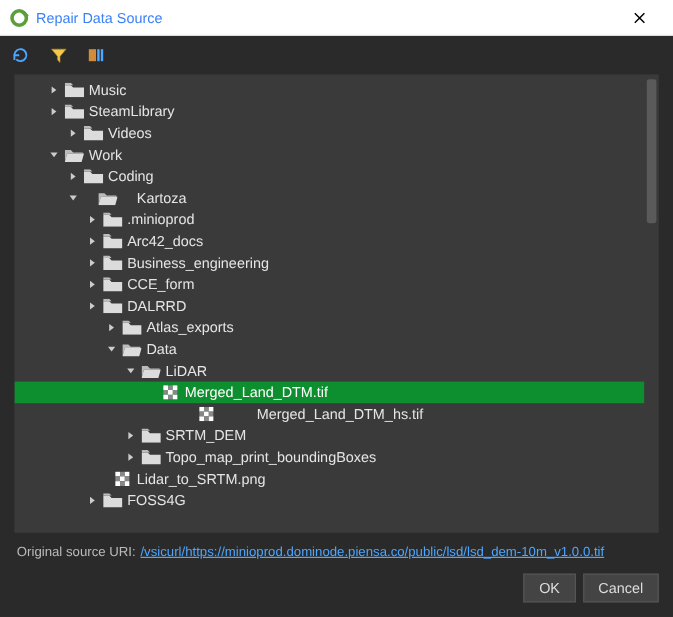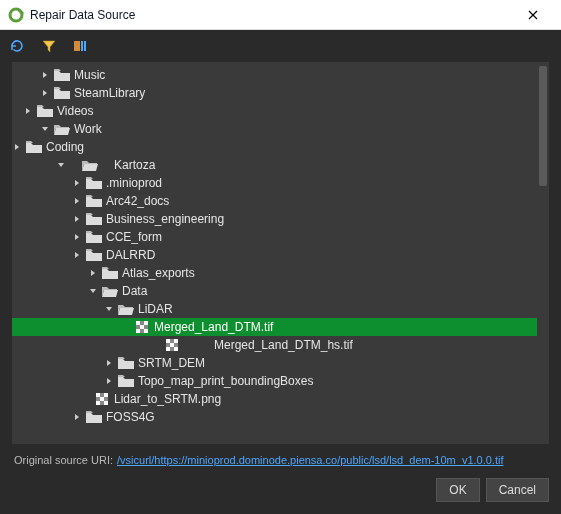--- a/index.html
+++ b/index.html
@@ -1,20 +1,20 @@
 <!DOCTYPE html>
 <html><head>
 <meta charset="utf-8">
 <style>
 * { margin: 0; padding: 0; box-sizing: border-box; font-family: "Segoe UI", Tahoma, sans-serif; }
 body { background: #2a2a2a; width: 561px; height: 514px; overflow: hidden; display: flex; flex-direction: column; }
 
 .titlebar { background: #fff; height: 30px; display: flex; align-items: center; padding: 0 8px; border-bottom: 1px solid #ddd; }
 .titlebar .app-icon { width: 16px; height: 16px; margin-right: 6px; }
-.titlebar .title { font-size: 12px; color: #0f172a; flex: 1; }
+.titlebar .title { font-size: 12px; color: #3b82f6; flex: 1; }
 .titlebar .close { width: 40px; height: 30px; display: flex; align-items: center; justify-content: center; cursor: pointer; font-size: 14px; color: #000; }
 
 .toolbar { background: #2a2a2a; height: 32px; display: flex; align-items: center; padding: 0 8px; gap: 14px; }
 .tool-btn { width: 18px; height: 18px; display: flex; align-items: center; justify-content: center; cursor: pointer; }
 
 .tree-wrap { flex: 1; background: #3a3a3a; margin: 0 12px; position: relative; overflow: hidden; }
 .tree { position: absolute; inset: 0; right: 12px; overflow-y: auto; padding: 4px 0; }
 .tree::-webkit-scrollbar { width: 0; }
 .scrollbar { position: absolute; right: 2px; top: 4px; bottom: 4px; width: 8px; }
 .scrollbar .thumb { position: absolute; top: 0; width: 8px; height: 120px; background: #5a5a5a; border-radius: 2px; }
@@ -97,21 +97,21 @@
           </svg>
         </span>
         <span class="fi">
           <svg class="folder-svg" viewBox="0 0 16 12">
             <path d="M0 2 L5 2 L7 4 L16 4 L16 12 L0 12 Z" fill="#dcdcdc"></path>
             <path d="M0 0 L5 0 L7 2 L0 2 Z" fill="#bbb"></path>
           </svg>
         </span>
         <span>SteamLibrary</span>
       </div>
-      <div class="node" style="padding-left: 11px;">
+      <div class="node" style="padding-left: 44px;">
         <span class="arrow">
           <svg viewBox="0 0 8 8">
             <path d="M2 1 L6 4 L2 7 Z" fill="#ccc"></path>
           </svg>
         </span>
         <span class="fi">
           <svg class="folder-svg" viewBox="0 0 16 12">
             <path d="M0 2 L5 2 L7 4 L16 4 L16 12 L0 12 Z" fill="#dcdcdc"></path>
             <path d="M0 0 L5 0 L7 2 L0 2 Z" fill="#bbb"></path>
           </svg>
@@ -125,21 +125,21 @@
           </svg>
         </span>
         <span class="fi">
           <svg class="folder-svg" viewBox="0 0 16 12">
             <path d="M0 2 L5 2 L7 4 L15 4 L15 5 L2 5 L0 12 Z" fill="#bbb"></path>
             <path d="M2 5 L16 5 L14 12 L0 12 Z" fill="#dcdcdc"></path>
           </svg>
         </span>
         <span>Work</span>
       </div>
-      <div class="node" style="">
+      <div class="node" style="padding-left: 44px;">
         <span class="arrow">
           <svg viewBox="0 0 8 8">
             <path d="M2 1 L6 4 L2 7 Z" fill="#ccc"></path>
           </svg>
         </span>
         <span class="fi">
           <svg class="folder-svg" viewBox="0 0 16 12">
             <path d="M0 2 L5 2 L7 4 L16 4 L16 12 L0 12 Z" fill="#dcdcdc"></path>
             <path d="M0 0 L5 0 L7 2 L0 2 Z" fill="#bbb"></path>
           </svg>

